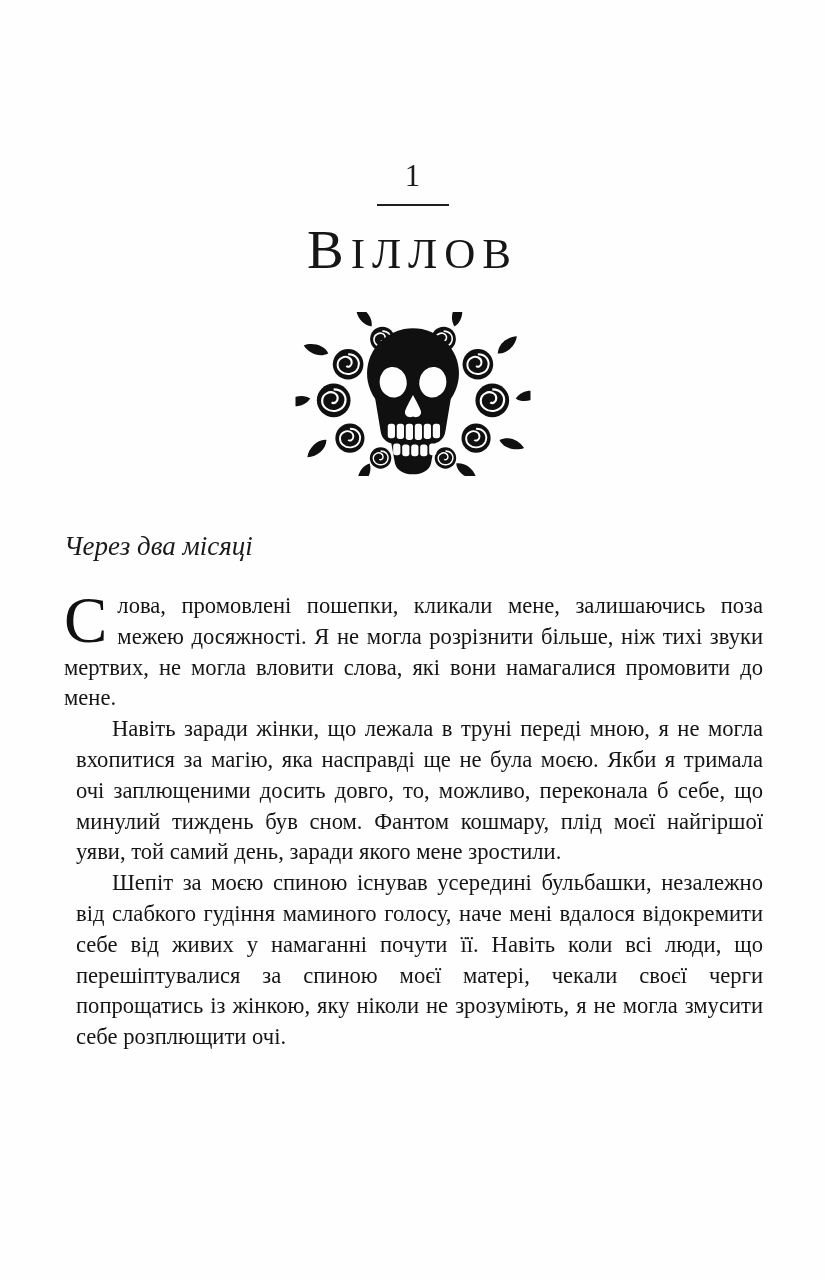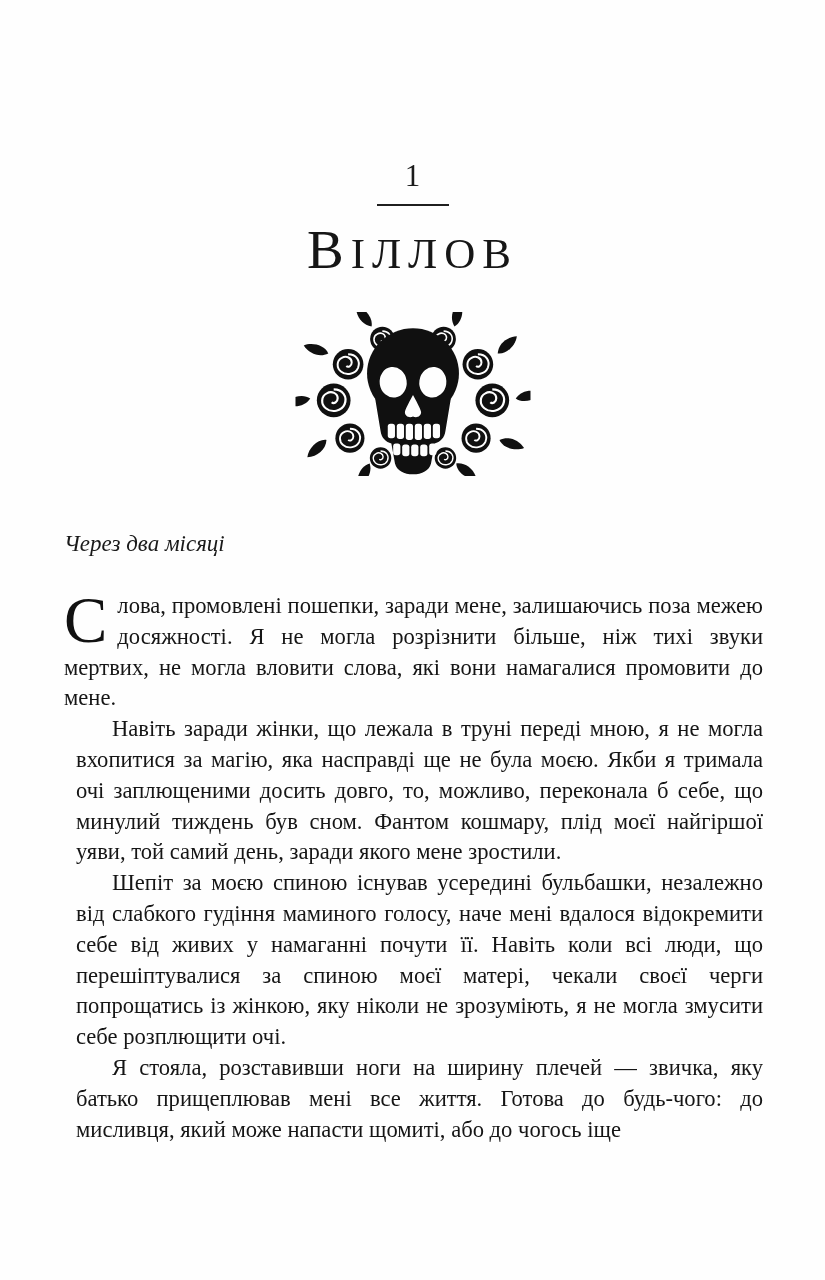--- a/index.html
+++ b/index.html
@@ -59,21 +59,21 @@
     position: absolute;
     top: 312px;
     left: 50%;
     transform: translateX(-50%);
   }
   .section-note {
     position: absolute;
     top: 531px;
     left: 64px;
     font-style: italic;
-    font-size: 23px;
+    font-size: 27px;
     color: #1a1a1a;
   }
   .body-text {
     position: absolute;
     top: 591px;
     left: 64px;
     width: 699px;
     font-size: 22.6px;
     line-height: 30.8px;
     text-align: justify;
@@ -162,26 +162,23 @@
         <rect x="138" y="147" width="8" height="13" rx="3" fill="#fefefe"></rect>
         <rect x="148" y="146" width="8" height="13" rx="3" fill="#fefefe"></rect>
       </g>
     </svg>
   </div>
 
   <div class="section-note">Через два місяці</div>
 
   <div class="body-text">
     <p>
-      <span class="dropcap">С</span><span>лова, промовлені пошепки, заради мене, залишаючись поза межею досяжності. Я не могла розрізнити більше, ніж тихі звуки мертвих, не могла вловити слова, які вони намагалися промовити до мене.</span>
+      <span class="dropcap">С</span><span>лова, промовлені пошепки, кликали мене, залишаючись поза межею досяжності. Я не могла розрізнити більше, ніж тихі звуки мертвих, не могла вловити слова, які вони намагалися промовити до мене.</span>
     </p>
     <p class="indent">
       <span>Навіть заради жінки, що лежала в труні переді мною, я не могла вхопитися за магію, яка насправді ще не була моєю. Якби я тримала очі заплющеними досить довго, то, можливо, переконала б себе, що минулий тиждень був сном. Фантом кошмару, плід моєї найгіршої уяви, той самий день, заради якого мене зростили.</span>
     </p>
     <p class="indent">
       <span>Шепіт за моєю спиною існував усередині бульбашки, незалежно від слабкого гудіння маминого голосу, наче мені вдалося відокремити себе від живих у намаганні почути її. Навіть коли всі люди, що перешіптувалися за спиною моєї матері, чекали своєї черги попрощатись із жінкою, яку ніколи не зрозуміють, я не могла змусити себе розплющити очі.</span>
     </p>
-    <p class="indent">
-      <span>Я стояла, розставивши ноги на ширину плечей — звичка, яку батько прищеплював мені все життя. Готова до будь-чого: до мисливця, який може напасти щомиті, або до чогось іще</span>
-    </p>
   </div>
 
 </div>
 
 </body></html>

